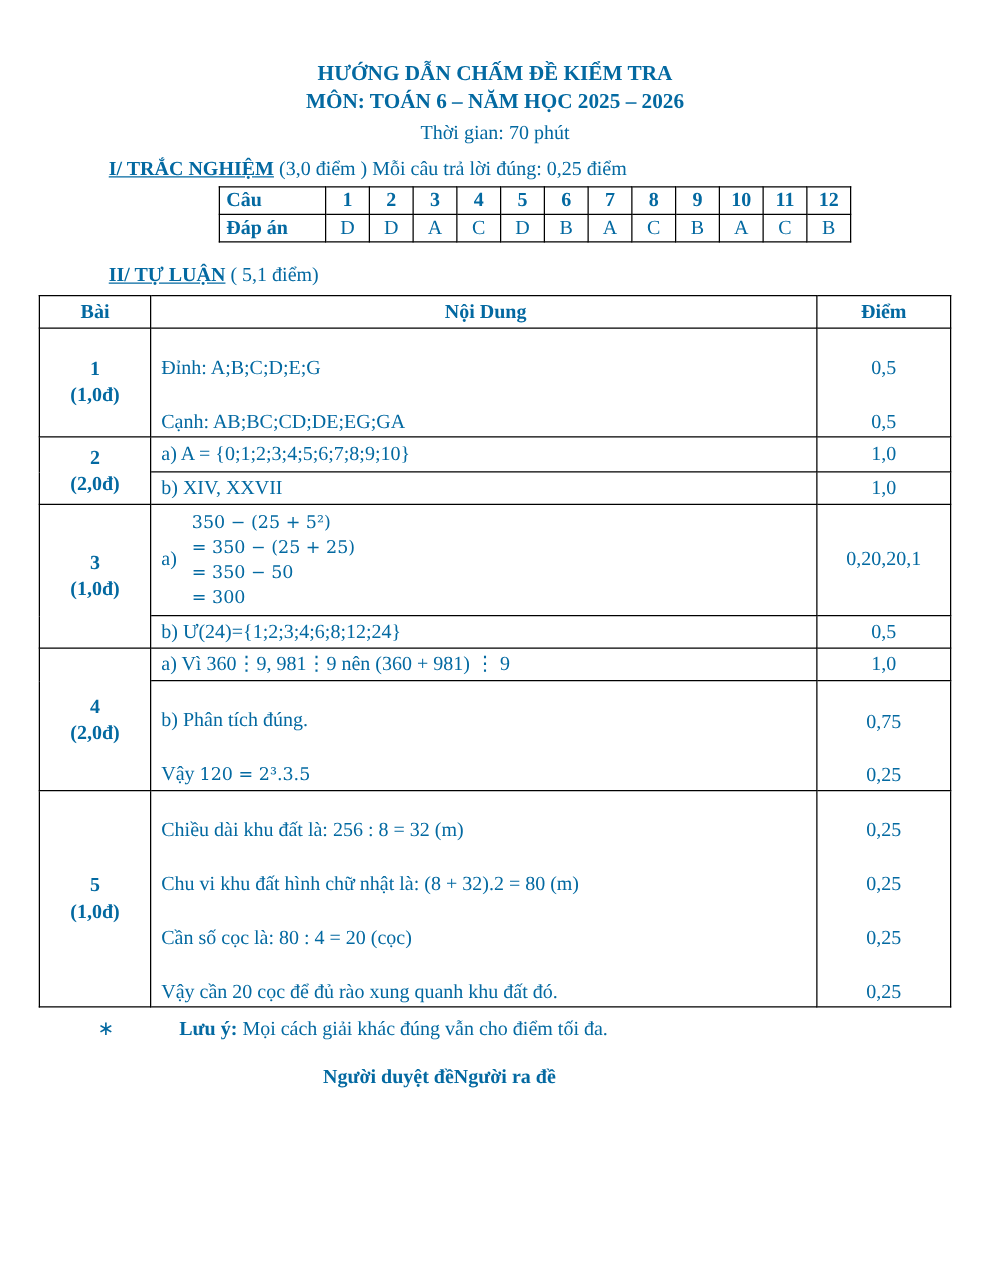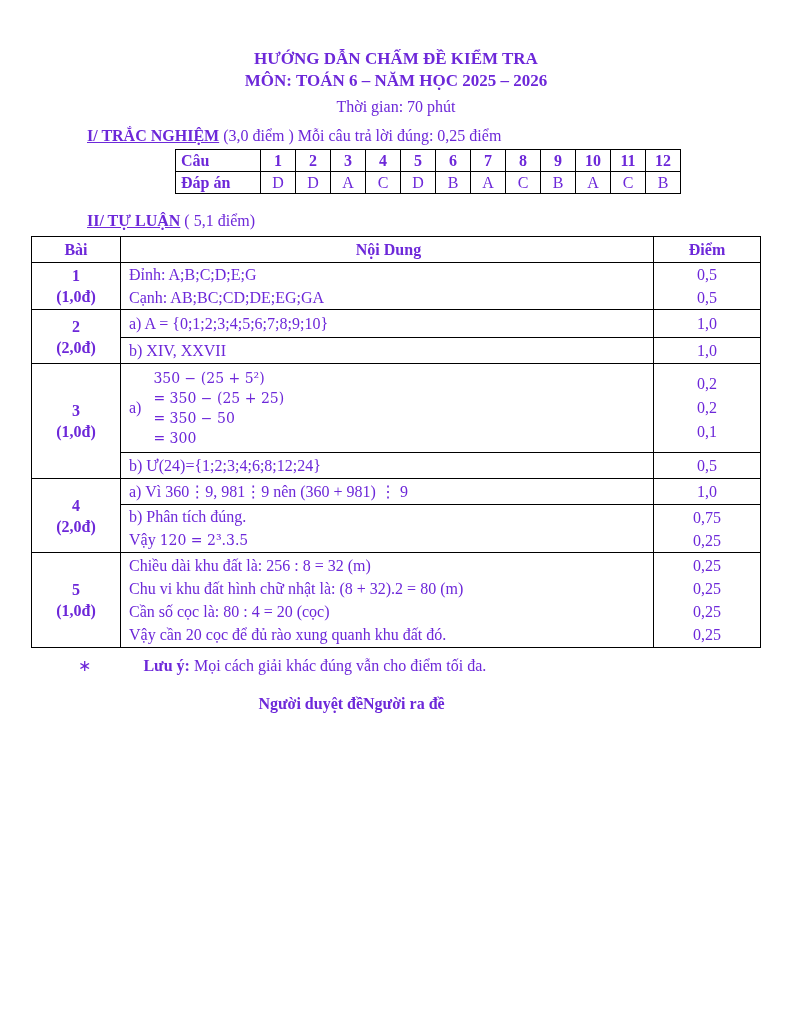--- a/index.html
+++ b/index.html
@@ -1,18 +1,18 @@
 <!DOCTYPE html>
 <html><head>
 <meta charset="utf-8">
 <style>
   html,body { margin:0; padding:0; background:#e8e8e8; }
   .page {
     width:792px; height:1024px; margin:0 auto; background:#ffffff;
-    font-family:"Liberation Serif", serif; color:#6d28d9;
+    font-family:"Liberation Serif", serif; color:#0369a1;
     font-size:16px; box-sizing:border-box; padding:48px 31px 0 31px;
     position:relative; overflow:hidden;
   }
   .c { text-align:center; }
   .b { font-weight:bold;margin-left:48px; }
   .u { text-decoration:underline; }
   .title { font-size:17px; font-weight:bold; line-height:22px; }
   .time { margin-top:4px; line-height:21px; }
   .secline { margin:8px 0 0 8px; line-height:21px; }
 
@@ -22,23 +22,23 @@
   .mc-table { margin:3px 0 0 144px; }
   .mc-table td { height:21px; text-align:center; font-size:16px; }
   .mc-table td.lbl { width:74px; text-align:left; }
   .mc-table td.q { width:24px; }
 
   .essay-table { margin-top:5px; width:730px; table-layout:fixed; }
   .essay-table td.bai { width:78px; text-align:center; }
   .essay-table td.diem { width:96px; text-align:center; }
   .essay-table td.nd { text-align:left; padding-left:8px; }
   .essay-table tr.head td { font-weight:bold; text-align:center; height:25px; }
-  .line { line-height:23px; white-space:nowrap; }
+  .line { line-height:23px; white-space:nowrap;margin-top:20px; }
   .baiwrap div { line-height:21px; font-weight:bold; }
-  .ptcol { display:flex; flex-direction:column; justify-content:space-between; }
+  .ptcol { display:flex; justify-content:center; }
   .r1 td { height:46px; }
   .r2a td { height:27px; }
   .r2b td { height:25px; }
   .r3a td { height:88px; }
   .r3b td { height:25px; }
   .r4a td { height:25px; }
   .r4b td { height:47px; }
   .r5 td { height:94px; }
   .mathwrap { display:flex; align-items:center; gap:12px; }
   .mathlines { display:flex; flex-direction:column; }

